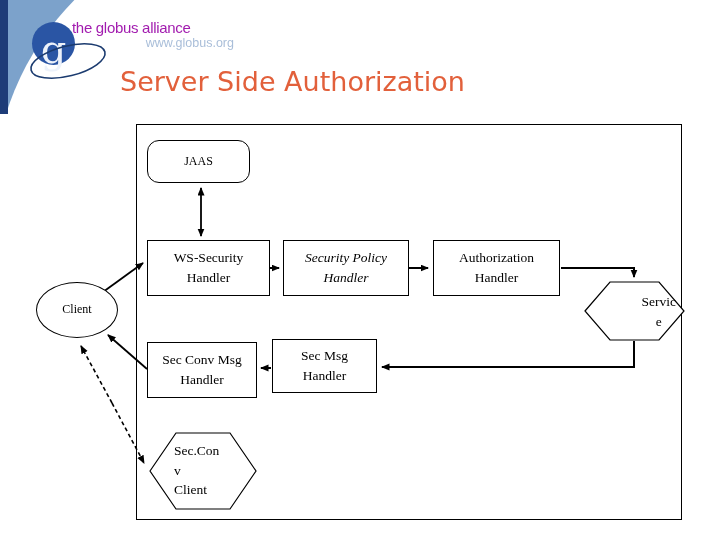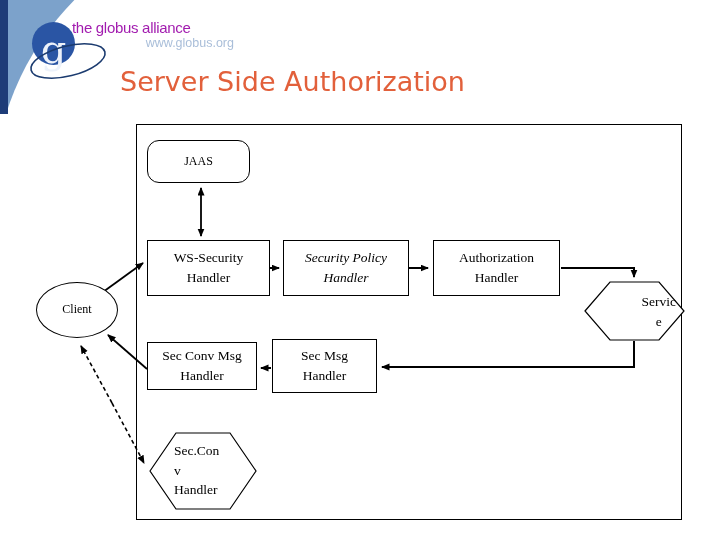--- a/index.html
+++ b/index.html
@@ -30,21 +30,21 @@
   .env-label{position:absolute;right:43px;top:131px;font-size:13.5px;color:#000;white-space:pre;}
 
   .node{position:absolute;border:1.2px solid #000;background:#fff;box-sizing:border-box;
         display:flex;align-items:center;justify-content:center;text-align:center;
         font-size:13.5px;line-height:1.45;color:#000;}
   .ml{white-space:pre-line;}
   .jaas{left:147px;top:140px;width:103px;height:43px;border-radius:12px;font-size:12px;}
   .ws{left:147px;top:240px;width:123px;height:56px;}
   .sp{left:283px;top:240px;width:126px;height:56px;font-style:italic;}
   .auth{left:433px;top:240px;width:127px;height:56px;}
-  .scm{left:147px;top:342px;width:110px;height:48px;}
+  .scm{left:147px;top:342px;width:110px;height:56px;}
   .sm{left:272px;top:339px;width:105px;height:54px;}
   .client{left:36px;top:282px;width:82px;height:56px;border-radius:50%;font-size:12px;
           border:1px solid #000;}
 
   .hex-label{position:absolute;color:#000;font-size:13.5px;line-height:1.45;}
   .hex-service{left:592px;top:289px;width:84px;height:46px;display:flex;align-items:center;
                justify-content:flex-end;text-align:center;}
   .hex-secconv{left:174px;top:441px;width:74px;text-align:left;}
 
   .arrows{position:absolute;left:0;top:0;}
@@ -127,15 +127,15 @@
   <div class="node client">
     <span class="ml">Client</span>
   </div>
 
   <div class="hex-label hex-service">
     <span class="ml">Servic
 e</span>
   </div>
   <div class="hex-label hex-secconv ml">Sec.Con
 v
-Handler</div>
+Client</div>
 
 </div>
 
 </body></html>

